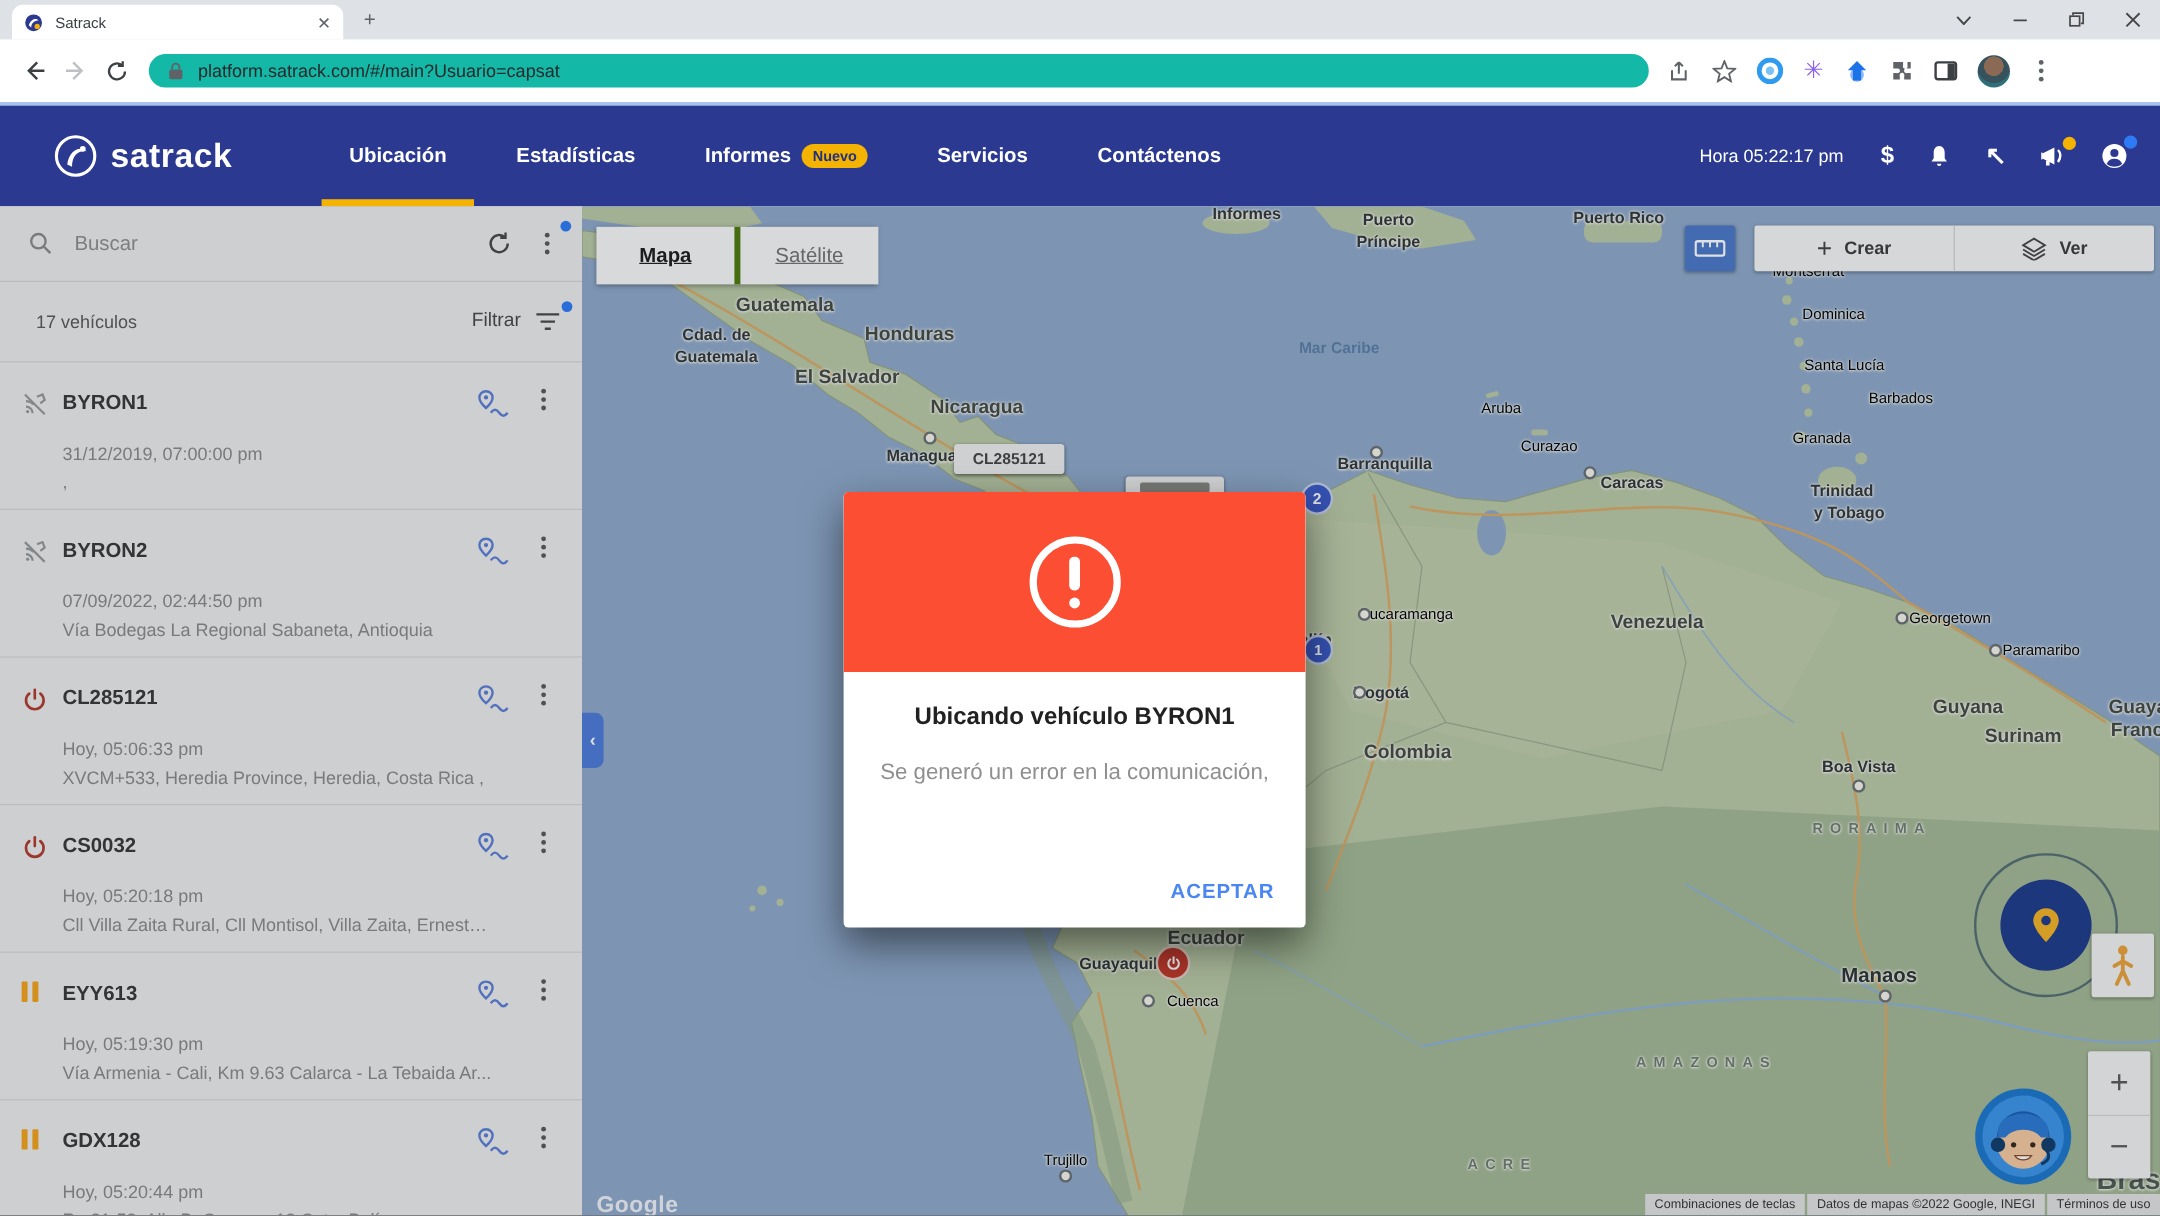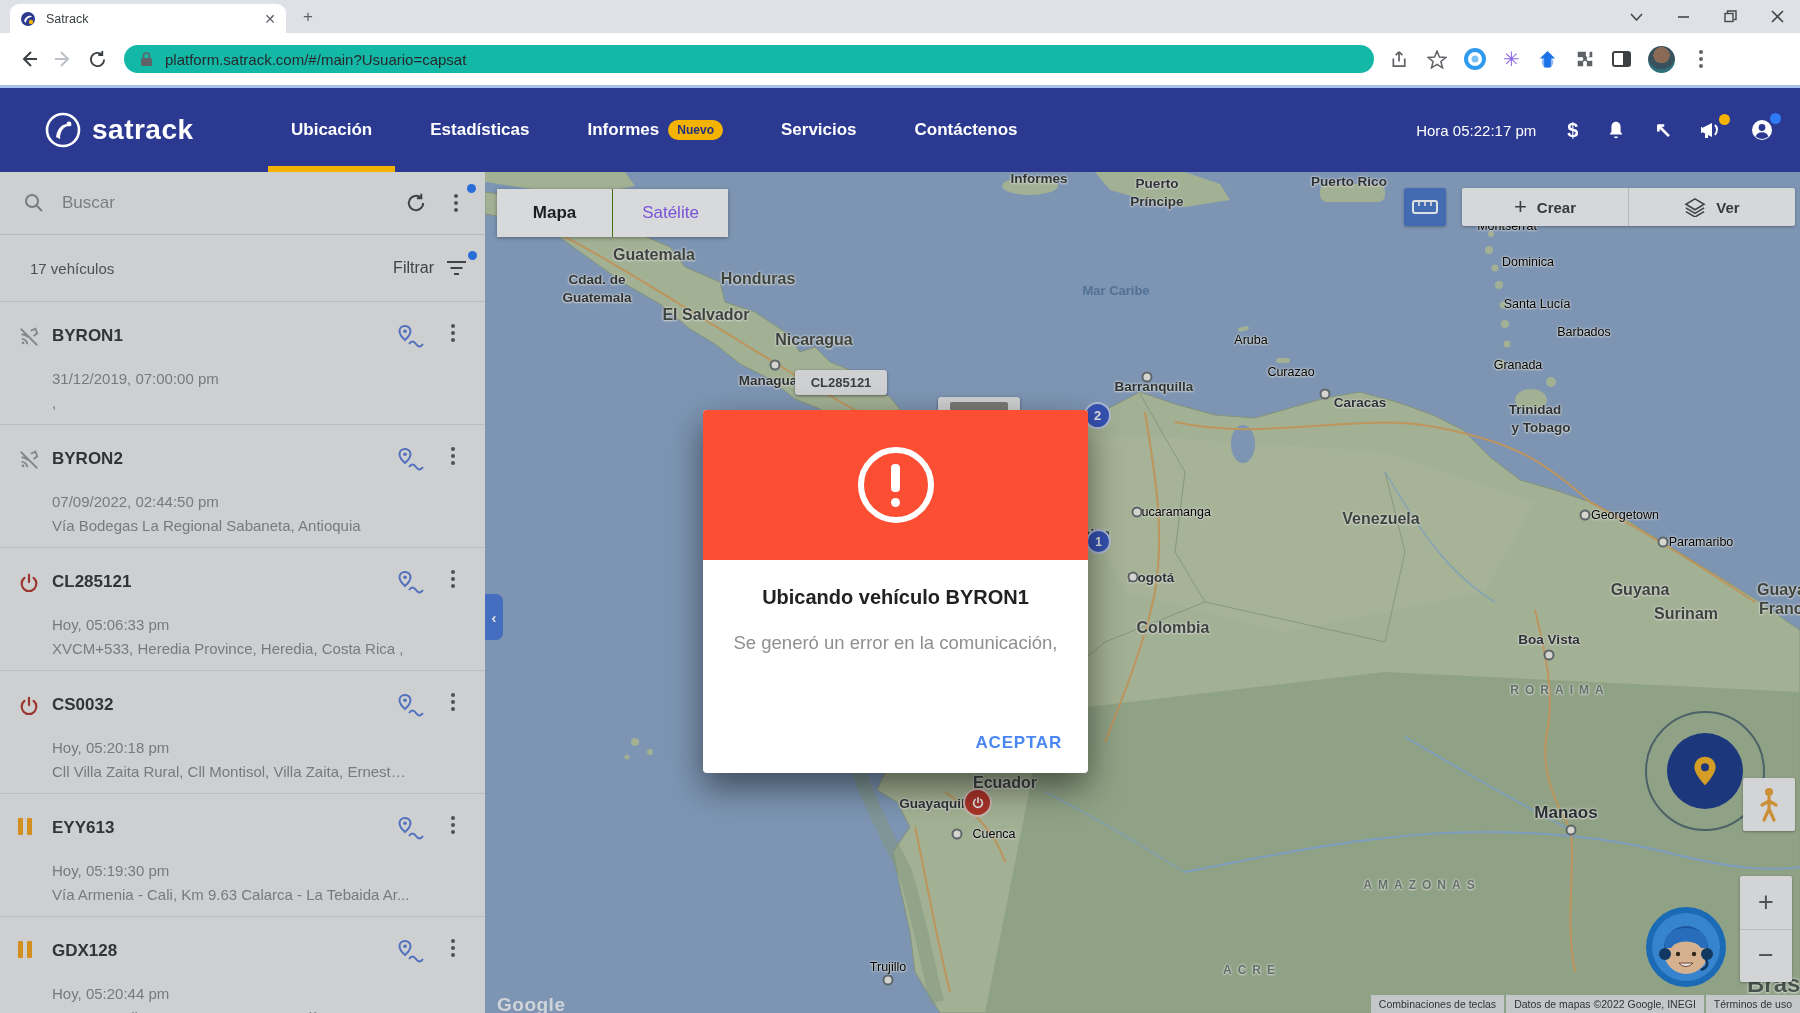--- a/index.html
+++ b/index.html
@@ -79,23 +79,23 @@
         font-size:13px;font-weight:600;color:#474747;display:flex;align-items:center;justify-content:center;}
   .smudge{width:58px;height:9px;background:#67675f;opacity:.75;border-radius:2px;}
   .cluster{position:absolute;border-radius:50%;background:#3C5BC8;border:2px solid #C7D3EE;color:#fff;
            font-weight:700;display:flex;align-items:center;justify-content:center;box-sizing:border-box;}
   #marker-power{position:absolute;left:478px;top:616px;width:29px;height:29px;border-radius:50%;
                 background:#C0392B;border:2px solid #E3CFC5;box-sizing:border-box;display:flex;
                 align-items:center;justify-content:center;}
   
   #maptype{position:absolute;left:12px;top:17px;height:48px;background:#F7F7F7;display:flex;
            box-shadow:0 1px 4px rgba(0,0,0,.35);}
-  #maptype .cell{width:115px;display:flex;align-items:center;justify-content:center;font-size:17px;}
+  #maptype .cell{width:115px;display:flex;align-items:center;justify-content:center;font-size:17px;text-decoration:underline;}
   #maptype .cell.on{font-weight:700;color:#1F1F1F;}
-  #maptype .cell.off{color:#8b5cf6;border-left:1px solid #4d7c0f;}
+  #maptype .cell.off{color:#737373;border-left:5px solid #4d7c0f;}
   #collapse{position:absolute;left:0;top:422px;width:18px;height:46px;background:#4F7BD9;
             border-radius:0 7px 7px 0;display:flex;align-items:center;justify-content:center;
             color:#fff;font-size:15px;font-weight:700;}
   #measure{position:absolute;left:919px;top:16px;width:42px;height:38px;background:#4C79C9;border-radius:3px;
            display:flex;align-items:center;justify-content:center;box-shadow:0 1px 3px rgba(0,0,0,.3);}
   #crearver{position:absolute;left:977px;top:16px;width:333px;height:38px;background:#F5F5F5;border-radius:2px;
             display:flex;box-shadow:0 1px 3px rgba(0,0,0,.3);}
   #crearver .cell{flex:1;display:flex;align-items:center;justify-content:center;gap:10px;font-size:15px;
                   font-weight:600;color:#3F3F3F;}
   #crearver .cell + .cell{border-left:1px solid #CFCFCF;}

